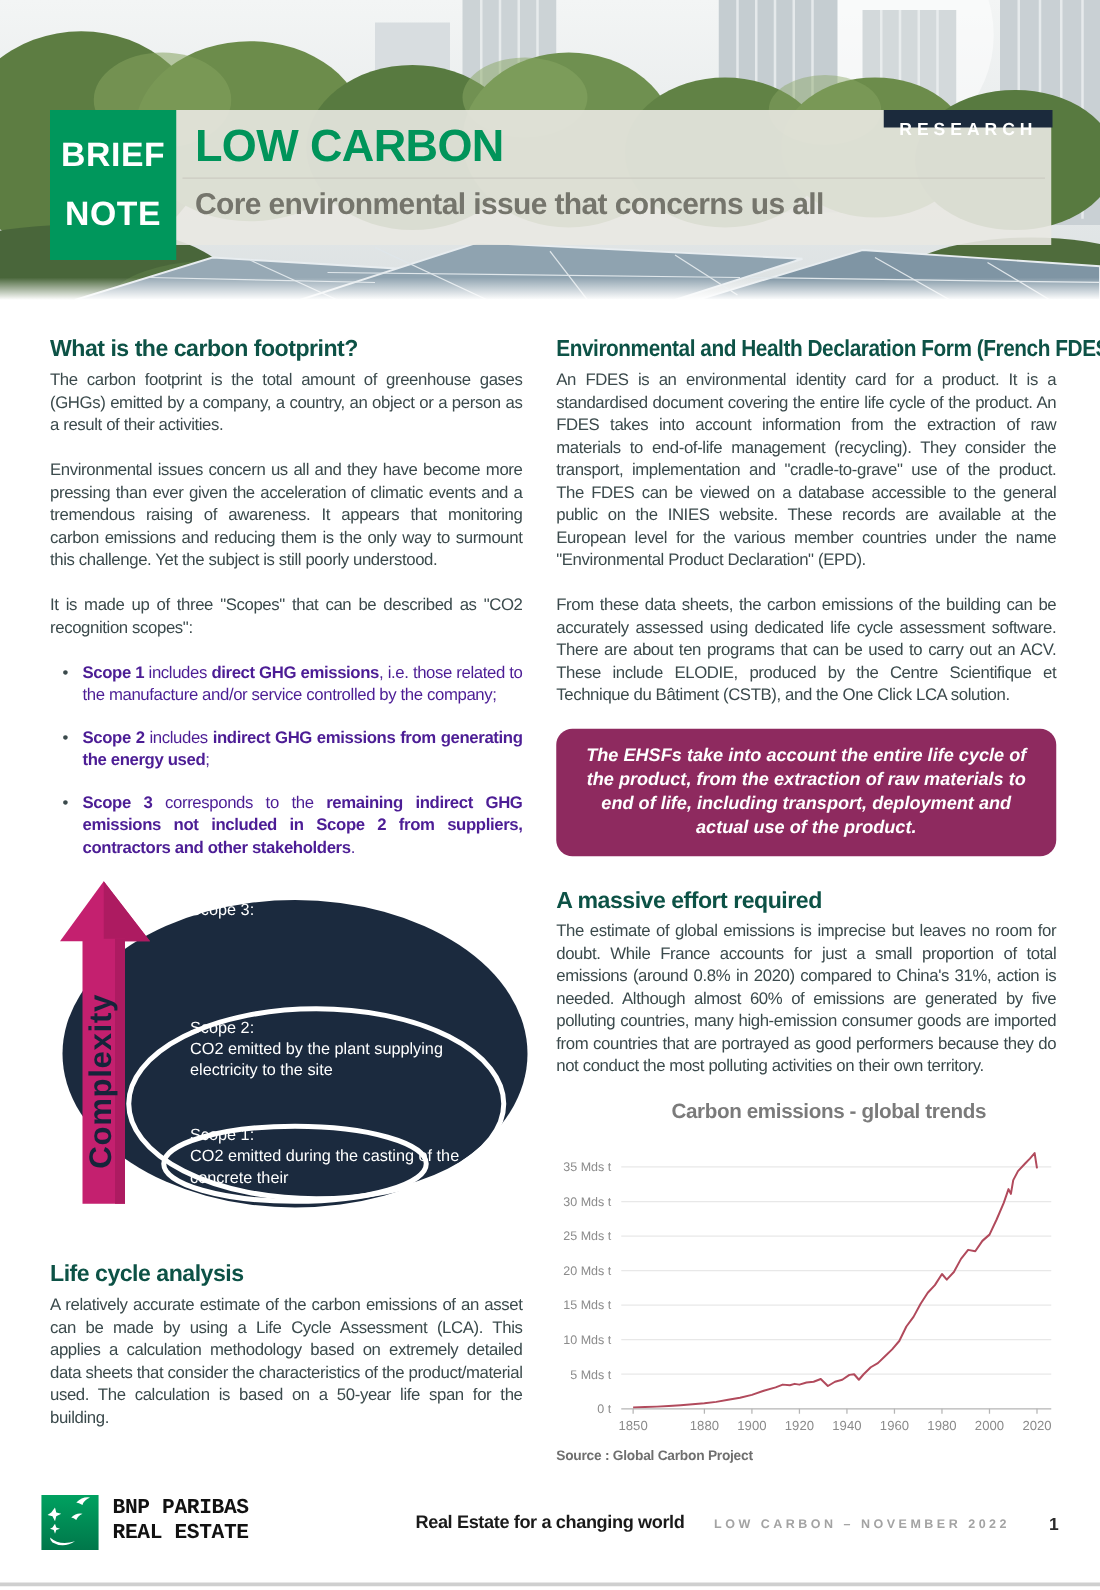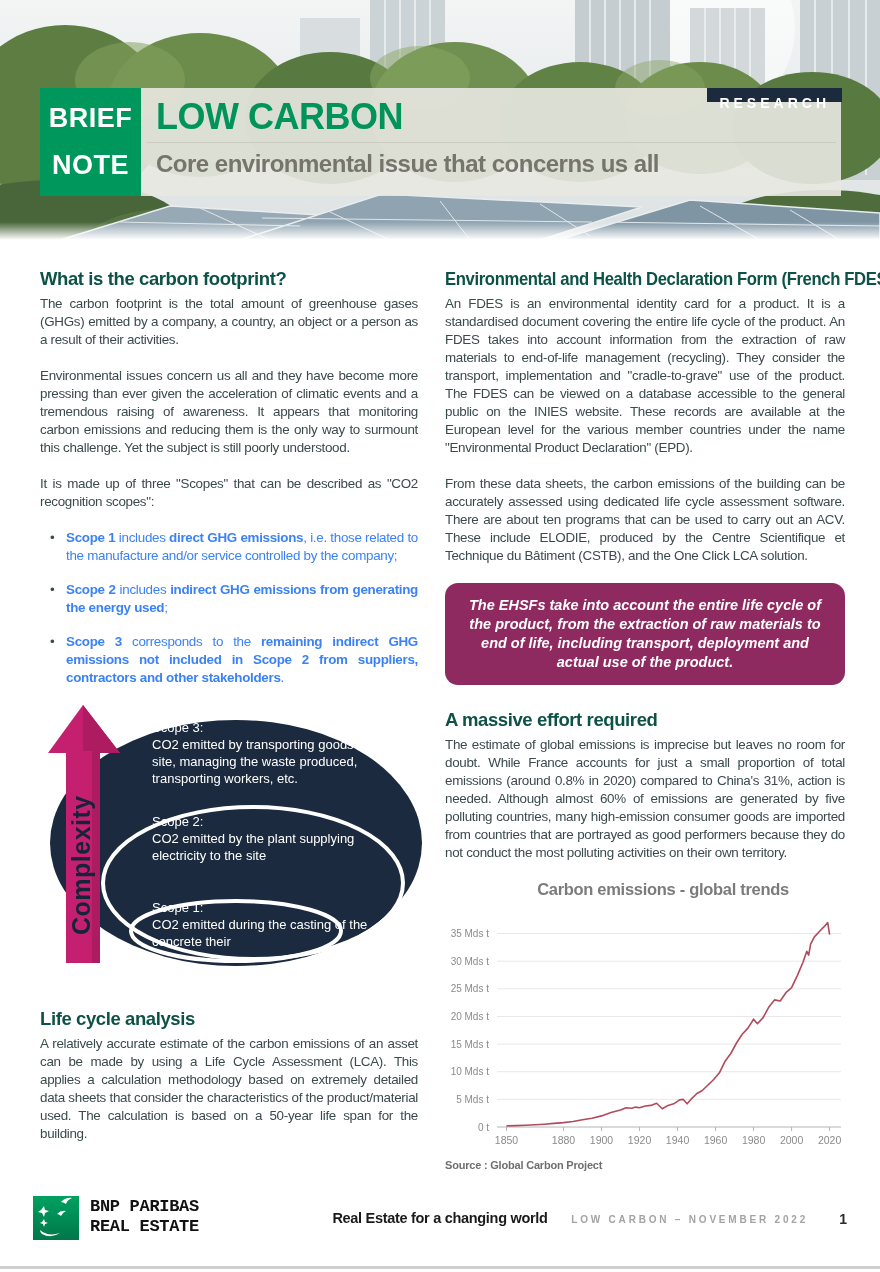--- a/index.html
+++ b/index.html
@@ -3,42 +3,42 @@
 <meta charset="utf-8">
 <style>
   html,body{margin:0;padding:0;background:#ffffff;}
   .page{position:relative;width:880px;height:1272px;background:#fff;overflow:hidden;
         font-family:"Liberation Sans",sans-serif;}
   
   .banner{position:absolute;top:0;left:0;width:880px;height:240px;overflow:hidden;}
   .banner svg{display:block;}
   .header-box{position:absolute;top:88px;left:40px;width:801px;height:108px;
               background:rgba(233,232,226,0.90);}
-  .brief-note{position:absolute;left:0;top:0;width:101px;height:108px;background:#00975c;
+  .brief-note{position:absolute;left:0;top:0;width:101px;height:120px;background:#00975c;
               color:#fff;font-weight:700;font-size:27px;display:flex;flex-direction:column;
               justify-content:center;align-items:center;gap:16px;letter-spacing:0.5px;}
   .header-title{position:absolute;left:116px;top:8px;font-size:36px;font-weight:700;
                 color:#00945a;letter-spacing:-0.5px;}
   .header-divider{position:absolute;left:106px;right:5px;top:54px;border-top:1px solid #cbcbc2;}
   .header-sub{position:absolute;left:116px;top:62px;font-size:24px;font-weight:700;
               color:#75756c;letter-spacing:-0.5px;}
   .research-badge{position:absolute;top:88px;right:38px;height:14px;background:#1b2a3c;
                   color:#fff;font-size:14px;font-weight:700;letter-spacing:4px;
                   line-height:31px;padding:0 12px;}
   
   .col{position:absolute;top:268px;}
   .col-left{left:40px;width:378px;}
   .col-right{left:445px;width:400px;}
   h2.sec{margin:0 0 5px 0;font-size:18.5px;font-weight:700;color:#0d5246;letter-spacing:-0.4px;}
   h2.sec.nowrap{white-space:nowrap;transform:scaleX(0.90);transform-origin:left center;}
   p.body{margin:0 0 18px 0;font-size:13.4px;line-height:18px;color:#3b4a4c;
          text-align:justify;letter-spacing:-0.3px;}
   ul.scopes{margin:0 0 14px 0;padding:0 0 0 26px;list-style:none;}
   ul.scopes li{position:relative;margin:0 0 16px 0;font-size:13.4px;line-height:18px;
-               color:#3b82f6;text-align:justify;letter-spacing:-0.3px;}
+               color:#4c1d95;text-align:justify;letter-spacing:-0.3px;}
   ul.scopes li::before{content:"\2022";position:absolute;left:-16px;top:0;color:#3b4a4c;}
   
   .diagram{position:relative;height:285px;margin:8px 0 20px 0;}
   .diagram svg{position:absolute;left:0;top:0;}
   .complexity{position:absolute;left:27px;top:62px;height:200px;
               writing-mode:vertical-rl;transform:rotate(180deg);
               display:flex;align-items:center;justify-content:center;
               font-size:25px;font-weight:700;color:#15243a;letter-spacing:0.5px;}
   .scope-block{position:absolute;left:112px;width:252px;color:#fff;font-size:13px;
                line-height:17px;font-weight:400;}
@@ -178,21 +178,20 @@
         <g>
           <polygon points="43,2 80,50 8,50" fill="#c4206f"></polygon>
           <polygon points="43,2 80,50 43,50" fill="#ad1b61"></polygon>
           <rect x="26" y="48" width="34" height="212" fill="#c4206f"></rect>
           <rect x="52" y="48" width="8" height="212" fill="#ad1b61"></rect>
         </g>
       </svg>
       <div class="complexity">Complexity</div>
       <div class="scope-block scope-3">
         <div>Scope 3:</div>
-        <div>CO2 emitted by transporting goods to the site, managing the waste produced, transporting workers, etc.</div>
       </div>
       <div class="scope-block scope-2">
         <div>Scope 2:</div>
         <div>CO2 emitted by the plant supplying electricity to the site</div>
       </div>
       <div class="scope-block scope-1">
         <div>Scope 1:</div>
         <div>CO2 emitted during the casting of the concrete their</div>
       </div>
     </div>

